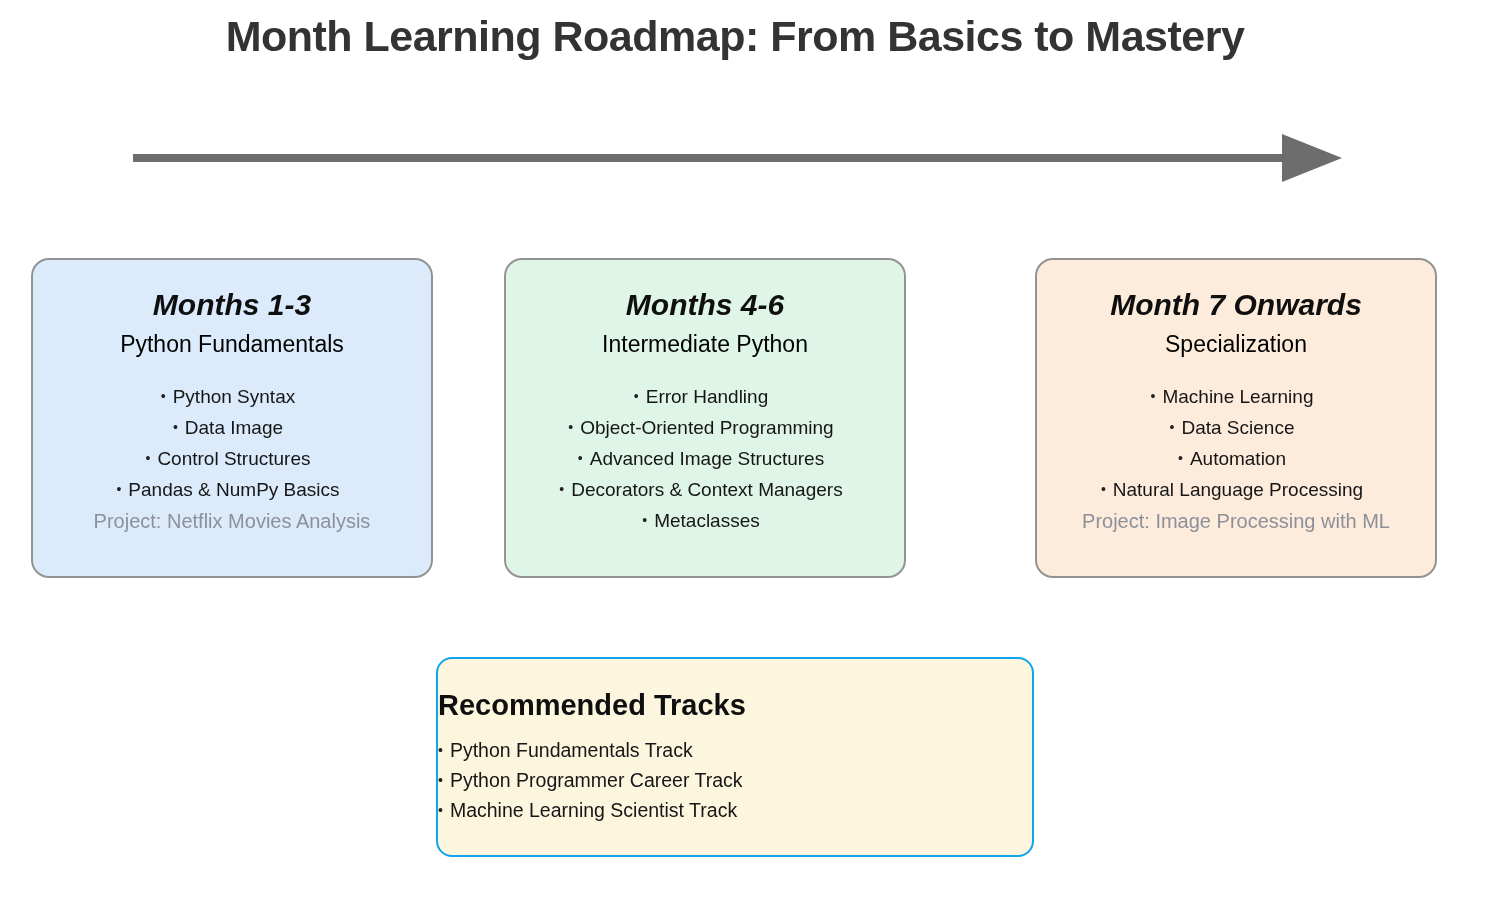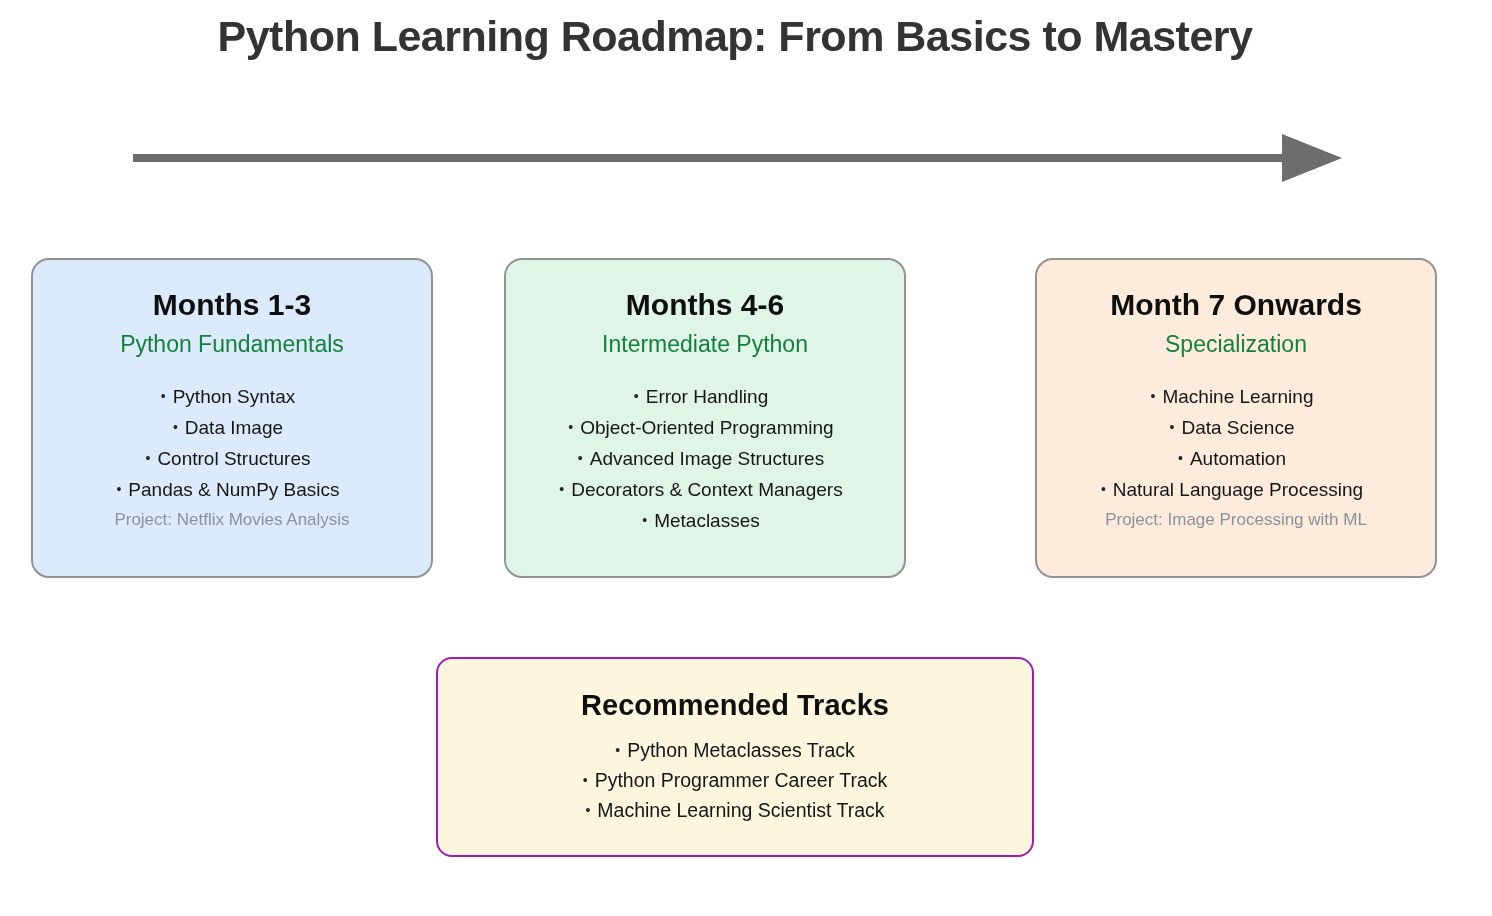--- a/index.html
+++ b/index.html
@@ -63,61 +63,62 @@
   }
   .card-1 { left: 31px; }
   .card-2 { left: 504px; }
   .card-3 { left: 1035px; }
 
   .card-title {
     margin: 28px 0 0 0;
     font-size: 30px;
     font-weight: 700;
     color: #0f0f0f;
+    font-style: italic;
   }
   .card-subtitle {
     margin: 9px 0 0 0;
     font-size: 23px;
     font-weight: 400;
-    color: #15803d;
+    color: #000000;
   }
   .card-list {
     list-style: none;
     margin: 23px 8px 0 0;
     padding: 0;
   }
   .card-list li {
     font-size: 19px;
     line-height: 30px;
     color: #161616;
   }
   .bullet {
     display: inline-block;
     font-size: 14px;
     vertical-align: 2px;
     margin-right: 7px;
     color: #222222;
   }
   .card-project {
     margin: 5px 0 0 0;
-    font-size: 17px;
+    font-size: 20px;
     color: #8c909a;
   }
 
   
   .tracks-card {
     position: absolute;
     left: 436px;
     top: 657px;
     width: 598px;
     height: 200px;
     box-sizing: border-box;
-    border: 2px solid #a21caf;
+    border: 2px solid #0ea5e9;
     border-radius: 16px;
-    text-align: center;
+    text-align: left;
     color: #111111;
   }
   .tracks-title {
     margin: 30px 0 0 0;
     font-size: 29px;
     font-weight: 700;
     color: #0f0f0f;
   }
   .tracks-list {
     list-style: none;
@@ -128,21 +129,21 @@
     font-size: 19.5px;
     line-height: 30px;
     color: #161616;
   }
 </style>
 </head>
 <body>
 
 <div class="canvas">
 
-  <div class="page-title">Python Learning Roadmap: From Basics to Mastery</div>
+  <div class="page-title">Month Learning Roadmap: From Basics to Mastery</div>
 
   <div class="arrow-line"></div>
   <div class="arrow-head"></div>
 
   <div class="card card-1" style="background-color: rgb(220, 235, 251);">
     <div class="card-title">Months 1-3</div>
     <div class="card-subtitle">Python Fundamentals</div>
     <ul class="card-list">
       <li><span class="bullet">•</span><span>Python Syntax</span></li>
       <li><span class="bullet">•</span><span>Data Image</span></li>
@@ -172,19 +173,19 @@
       <li><span class="bullet">•</span><span>Data Science</span></li>
       <li><span class="bullet">•</span><span>Automation</span></li>
       <li><span class="bullet">•</span><span>Natural Language Processing</span></li>
     </ul>
     <div class="card-project">Project: Image Processing with ML</div>
   </div>
 
   <div class="tracks-card" style="background-color: rgb(251, 246, 221);">
     <div class="tracks-title">Recommended Tracks</div>
     <ul class="tracks-list">
-      <li><span class="bullet">•</span><span>Python Metaclasses Track</span></li>
+      <li><span class="bullet">•</span><span>Python Fundamentals Track</span></li>
       <li><span class="bullet">•</span><span>Python Programmer Career Track</span></li>
       <li><span class="bullet">•</span><span>Machine Learning Scientist Track</span></li>
     </ul>
   </div>
 
 </div>
 
 </body></html>

